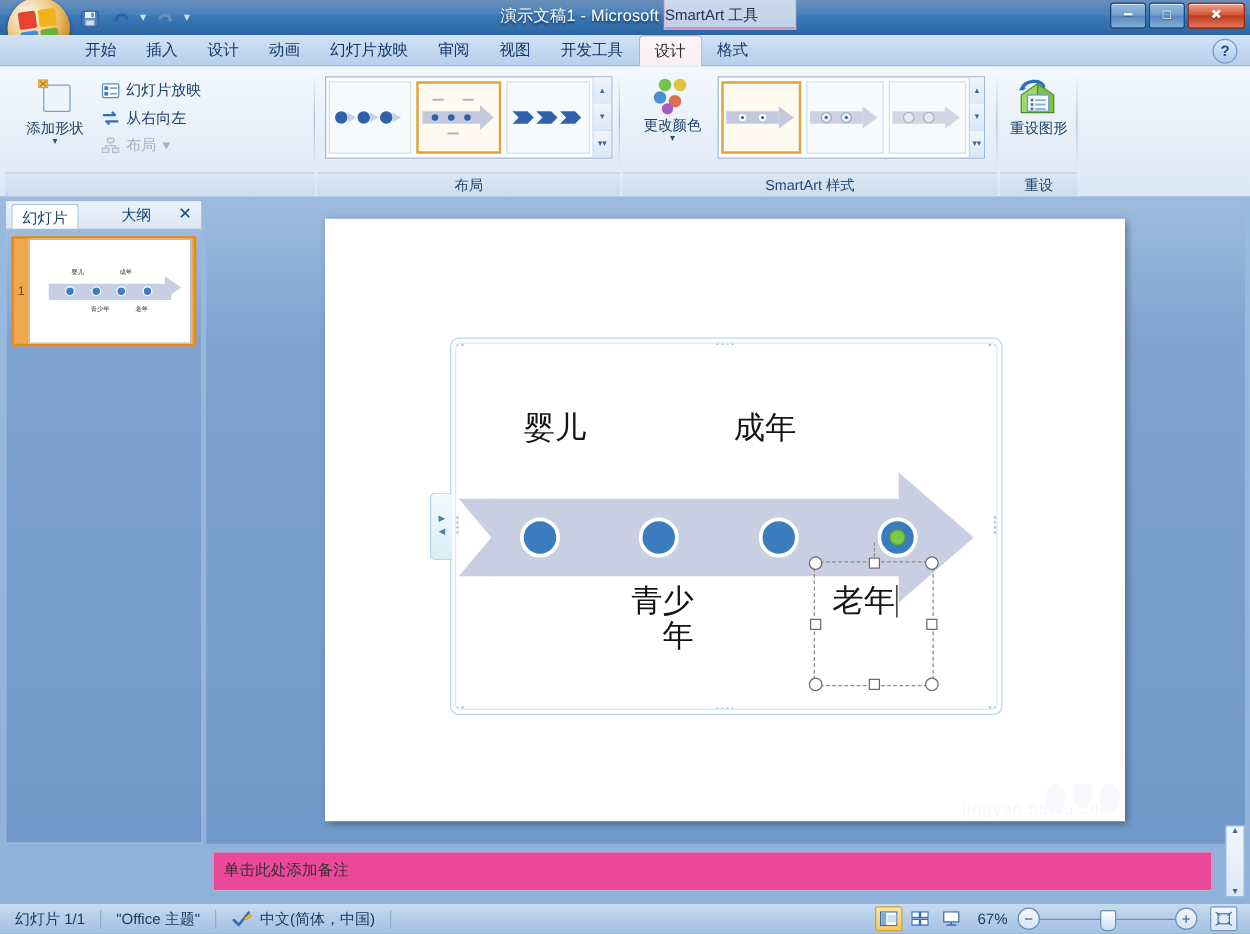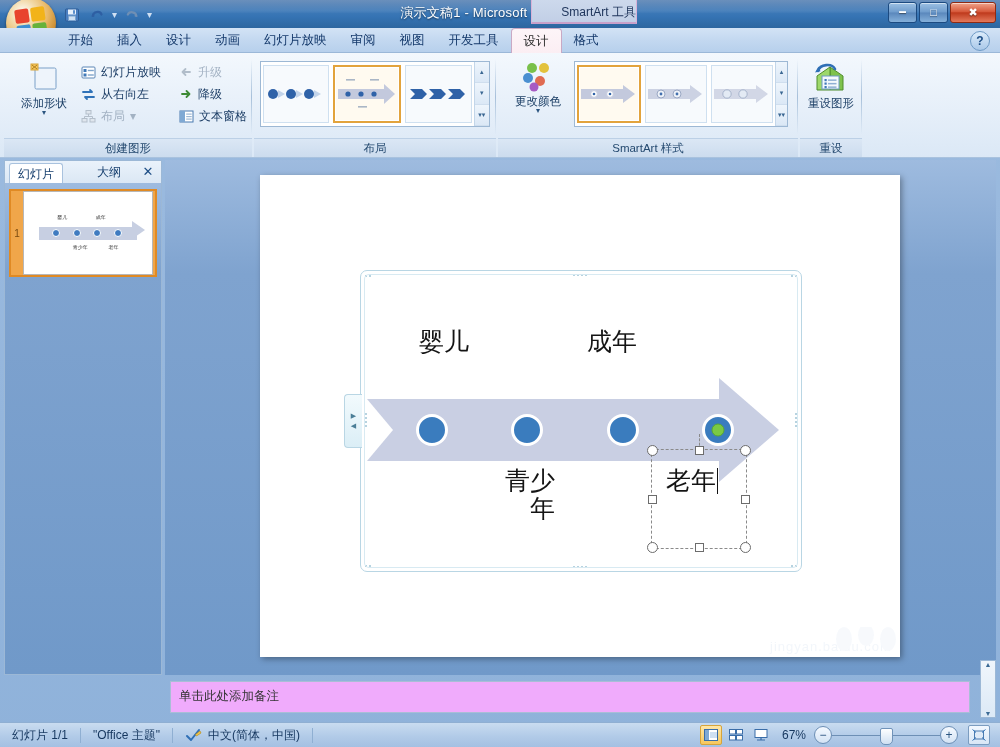--- a/index.html
+++ b/index.html
@@ -32,21 +32,21 @@
   }
   
   .ctx-banner{
     position:absolute;left:531px;top:0px;width:106px;height:24px;
     background:linear-gradient(180deg,#cdd9ec 0%,#c2cfe6 100%);
     border-left:1px solid #d8b3d8;border-right:1px solid #d8b3d8;
     border-bottom:2px solid #c9a0c9;
     box-sizing:border-box;
   }
   .ctx-banner span{
-    display:block;text-align:right;margin-top:4px;color:#20365c;font-size:12px;
+    display:block;text-align:left;margin-top:4px;color:#20365c;font-size:12px;
   }
   
   .winbtns{position:absolute;right:4px;top:2px;display:flex;gap:2px;}
   .winbtn{
     width:27px;height:19px;border:1px solid #1d4madd;border:1px solid #1c4a80;
     border-radius:3px;display:flex;align-items:center;justify-content:center;
     color:#fff;font-size:11px;line-height:1;
     background:linear-gradient(180deg,#9cc0e4 0%,#6f9ccc 48%,#5a87bc 52%,#85b0da 100%);
     box-shadow:inset 0 1px 0 rgba(255,255,255,.55);
   }
@@ -207,21 +207,21 @@
   .hdl.s{width:7px;height:7px;}
   .tbox-txt{position:absolute;left:14px;top:14px;color:#141414;font-size:25px;
     font-family:"DejaVu Serif","Liberation Serif",serif;white-space:nowrap;}
   .caret-bar{display:inline-block;width:1px;height:26px;background:#111;vertical-align:-5px;margin-left:1px;}
   .tbox-stem{position:absolute;left:50%;top:-16px;width:1px;height:16px;
     border-left:1px dashed #8a8a8a;}
 
   
   .notes{
     position:absolute;left:170px;top:681px;right:30px;height:32px;
-    background:#f0abfc;border:1px solid #a9bed6;box-sizing:border-box;
+    background:#ec4899;border:1px solid #a9bed6;box-sizing:border-box;
     padding:6px 8px;color:#333;font-size:12.5px;
   }
   .vscroll{position:absolute;right:4px;top:660px;width:16px;height:58px;
     background:linear-gradient(180deg,#f0f6fc,#dce9f6);border:1px solid #9cb8d6;box-sizing:border-box;
     display:flex;flex-direction:column;justify-content:space-between;align-items:center;font-size:7px;color:#3c6b96;}
 
   
   .statusbar{
     position:absolute;left:0;bottom:0;width:1000px;height:25px;
     background:linear-gradient(180deg,#c9dcf0 0%,#b2cbe8 55%,#a4c0e2 100%);
@@ -363,47 +363,22 @@
               <rect x="5" y="1.5" width="5" height="3.5" fill="#dfe6ee" stroke="#b4bfcb"></rect>
               <rect x="1" y="9.5" width="5" height="3.5" fill="#dfe6ee" stroke="#b4bfcb"></rect>
               <rect x="9" y="9.5" width="5" height="3.5" fill="#dfe6ee" stroke="#b4bfcb"></rect>
               <path d="M7.5 5 V7.5 M3.5 9.5 V7.5 H11.5 V9.5" stroke="#b4bfcb" fill="none"></path>
             </svg>
           <span class="t">布局</span>
           <span class="t">▾</span>
         </div>
       </div>
 
-      <div style="position:absolute;left:172px;top:8px;">
-        <div class="smallitem dim">
-          <svg width="14" height="14" viewBox="0 0 14 14">
-              <path d="M11 7 H4 M6.5 4 L3.5 7 L6.5 10" stroke="#b1bdca" stroke-width="1.8" fill="none" stroke-linecap="round" stroke-linejoin="round"></path>
-            </svg>
-          <span class="t">升级</span>
-        </div>
-        <div class="smallitem">
-          <svg width="14" height="14" viewBox="0 0 14 14">
-              <path d="M3 7 H10 M7.5 4 L10.5 7 L7.5 10" stroke="#3d8a35" stroke-width="1.8" fill="none" stroke-linecap="round" stroke-linejoin="round"></path>
-            </svg>
-          <span class="t">降级</span>
-        </div>
-        <div class="smallitem">
-          <svg width="15" height="15" viewBox="0 0 15 15">
-              <rect x="1" y="2" width="13" height="11" fill="#fff" stroke="#4a7bb0"></rect>
-              <rect x="1" y="2" width="5" height="11" fill="#7fa9d4"></rect>
-              <rect x="7.2" y="4.5" width="5.5" height="1.2" fill="#9db8d4"></rect>
-              <rect x="7.2" y="7" width="5.5" height="1.2" fill="#9db8d4"></rect>
-              <rect x="7.2" y="9.5" width="5.5" height="1.2" fill="#9db8d4"></rect>
-            </svg>
-          <span class="t">文本窗格</span>
-        </div>
-      </div>
 
       <div class="gstrip"></div>
-      <div class="glabel">创建图形</div>
       <div class="gsep"></div>
     </div>
 
     <div class="rgroup" style="left:254px;width:242px;">
       <div class="gallery" style="left:6px;top:8px;width:230px;height:66px;">
         <div class="gitem">
           <svg width="62" height="26" viewBox="0 0 62 26">
             <g>
               <circle cx="8" cy="13" r="5" fill="#2f62a8"></circle>
                 <path d="M13 9 L20 13 L13 17 Z" fill="#c3d4ea"></path>

